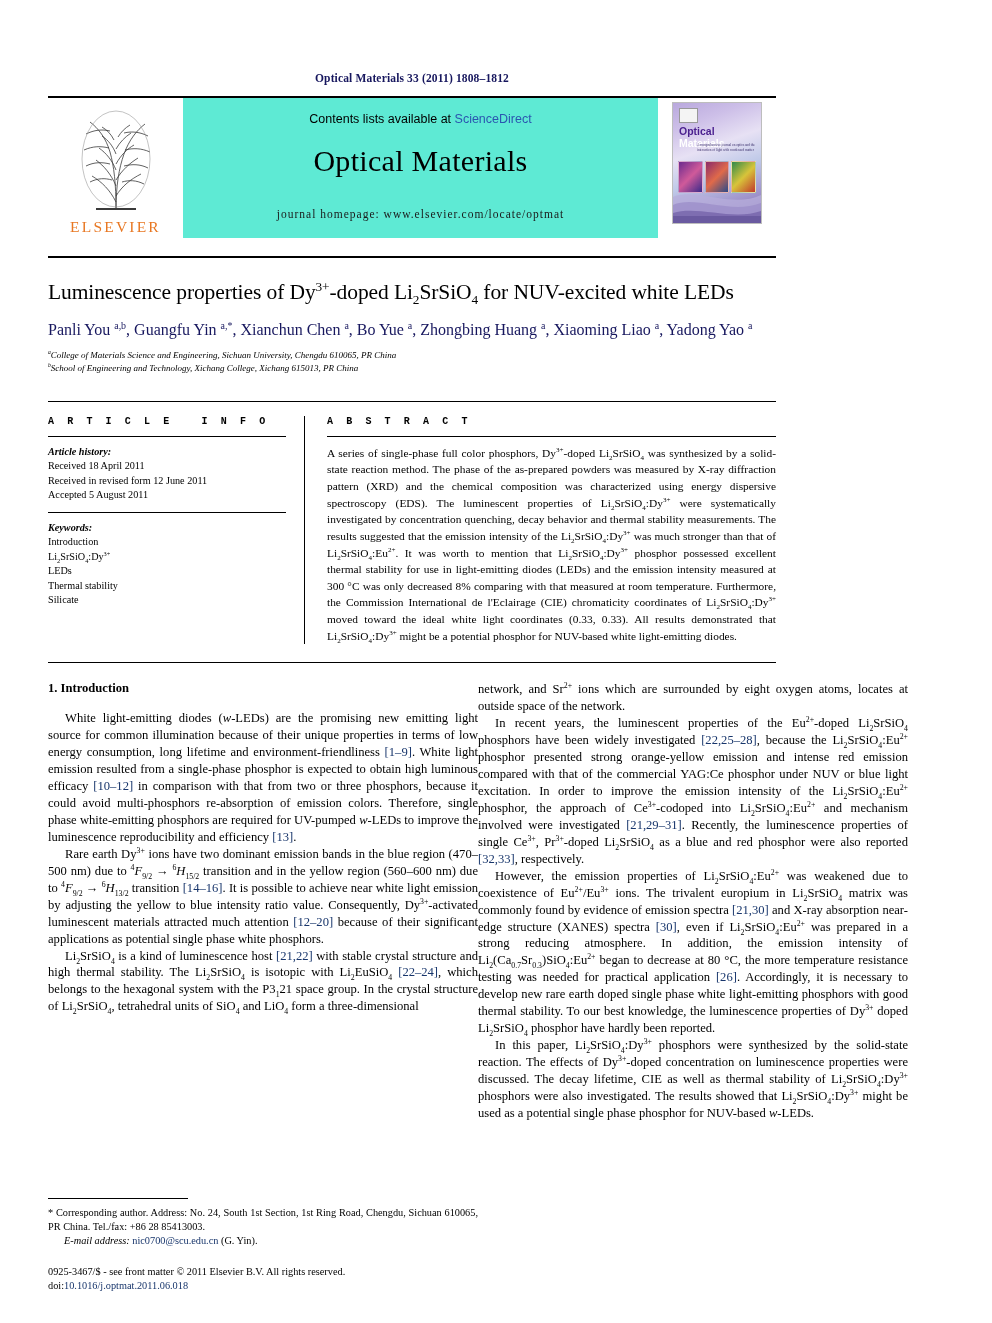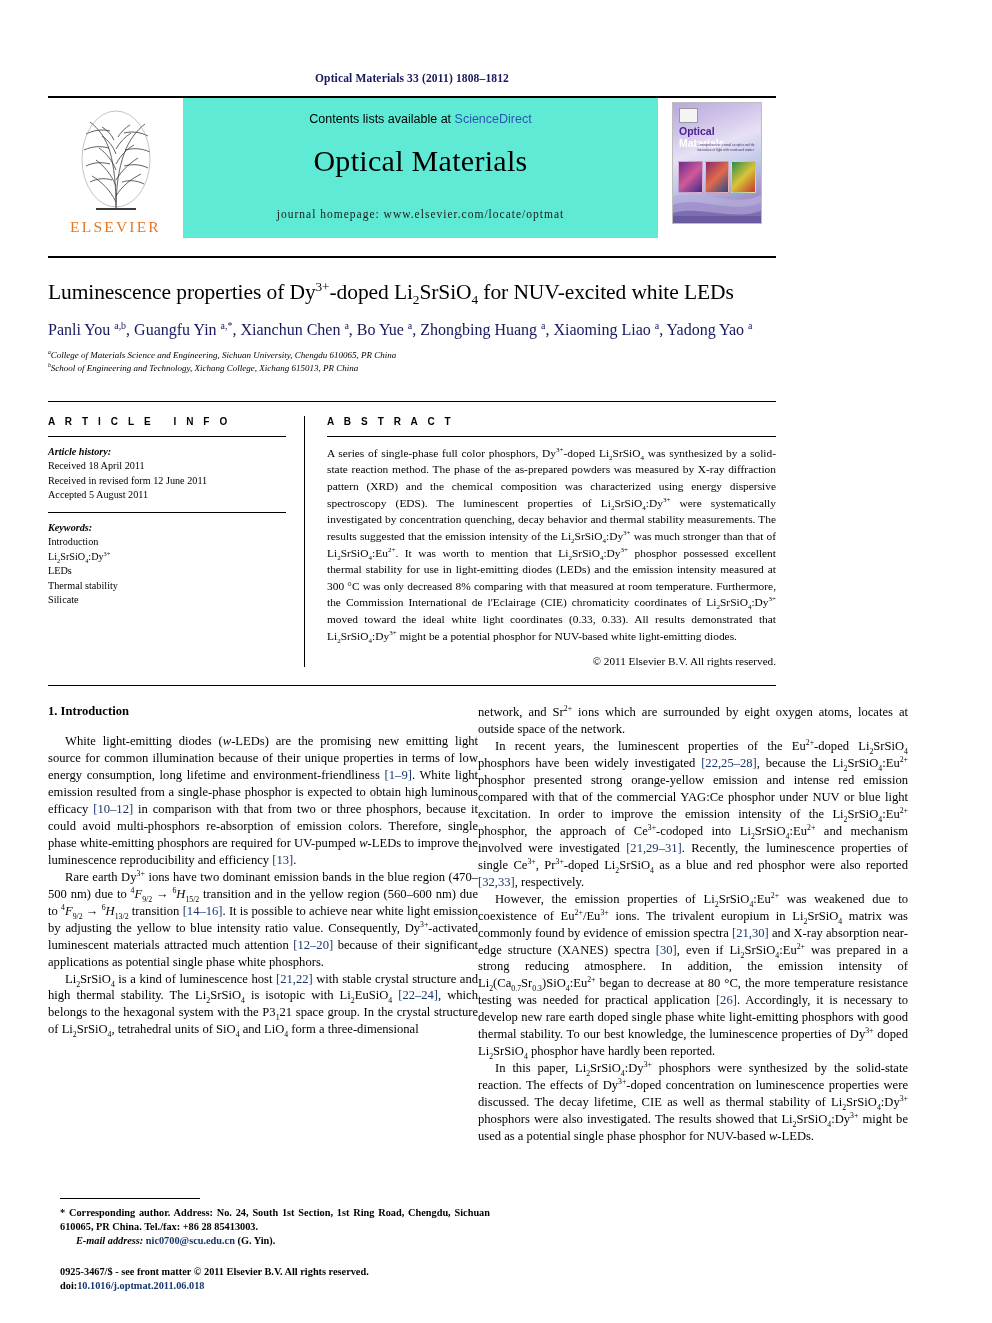--- a/index.html
+++ b/index.html
@@ -200,21 +200,21 @@
     width: 238px;
     flex: 0 0 238px;
     border-right: 1px solid #000;
     padding-right: 18px;
     min-height: 205px;
   }
   .col-abstract {
     flex: 1 1 auto;
   }
   .sec-head {
-    font-family: Liberation Sans, sans-serif;
+    font-family: Liberation Mono, monospace;
     font-size: 10px;
     font-weight: bold;
     letter-spacing: 3.6px;
     margin-bottom: 9px;
   }
   .thin-rule {
     border-top: 1px solid #000;
     margin: 0 0 8px 0;
   }
   .info-body {
@@ -268,24 +268,23 @@
   }
   a.ref, .ref {
     color: #17356b;
     text-decoration: none;
   }
   .link { color: #17356b; }
 
   
   .footnote-wrap {
     position: absolute;
-    left: 60px;
+    left: 48px;
     bottom: 30px;
     width: 430px;
-    font-weight: bold;
   }
   .fn-rule {
     border-top: 1px solid #000;
     width: 140px;
     margin-bottom: 7px;
   }
   .footnote {
     font-family: "Liberation Serif", serif;
     font-size: 10.3px;
     line-height: 1.38;
@@ -409,21 +408,20 @@
         </div>
       </div>
     </div>
 
     <div class="col-abstract">
       <div class="sec-head">A B S T R A C T</div>
       <div class="thin-rule"></div>
       <div class="abstract-text">
         A series of single-phase full color phosphors, Dy<sup>3+</sup>-doped Li<sub>2</sub>SrSiO<sub>4</sub> was synthesized by a solid-state reaction method. The phase of the as-prepared powders was measured by X-ray diffraction pattern (XRD) and the chemical composition was characterized using energy dispersive spectroscopy (EDS). The luminescent properties of Li<sub>2</sub>SrSiO<sub>4</sub>:Dy<sup>3+</sup> were systematically investigated by concentration quenching, decay behavior and thermal stability measurements. The results suggested that the emission intensity of the Li<sub>2</sub>SrSiO<sub>4</sub>:Dy<sup>3+</sup> was much stronger than that of Li<sub>2</sub>SrSiO<sub>4</sub>:Eu<sup>2+</sup>. It was worth to mention that Li<sub>2</sub>SrSiO<sub>4</sub>:Dy<sup>3+</sup> phosphor possessed excellent thermal stability for use in light-emitting diodes (LEDs) and the emission intensity measured at 300&nbsp;°C was only decreased 8% comparing with that measured at room temperature. Furthermore, the Commission International de l'Eclairage (CIE) chromaticity coordinates of Li<sub>2</sub>SrSiO<sub>4</sub>:Dy<sup>3+</sup> moved toward the ideal white light coordinates (0.33, 0.33). All results demonstrated that Li<sub>2</sub>SrSiO<sub>4</sub>:Dy<sup>3+</sup> might be a potential phosphor for NUV-based white light-emitting diodes.
       </div>
-      <div class="abs-copy">© 2011 Elsevier B.V. All rights reserved.</div>
     </div>
   </div>
 
   <div class="body-rule"></div>
 
   <div class="columns">
 
     <div class="col">
       <h2 class="section">1. Introduction</h2>
 

